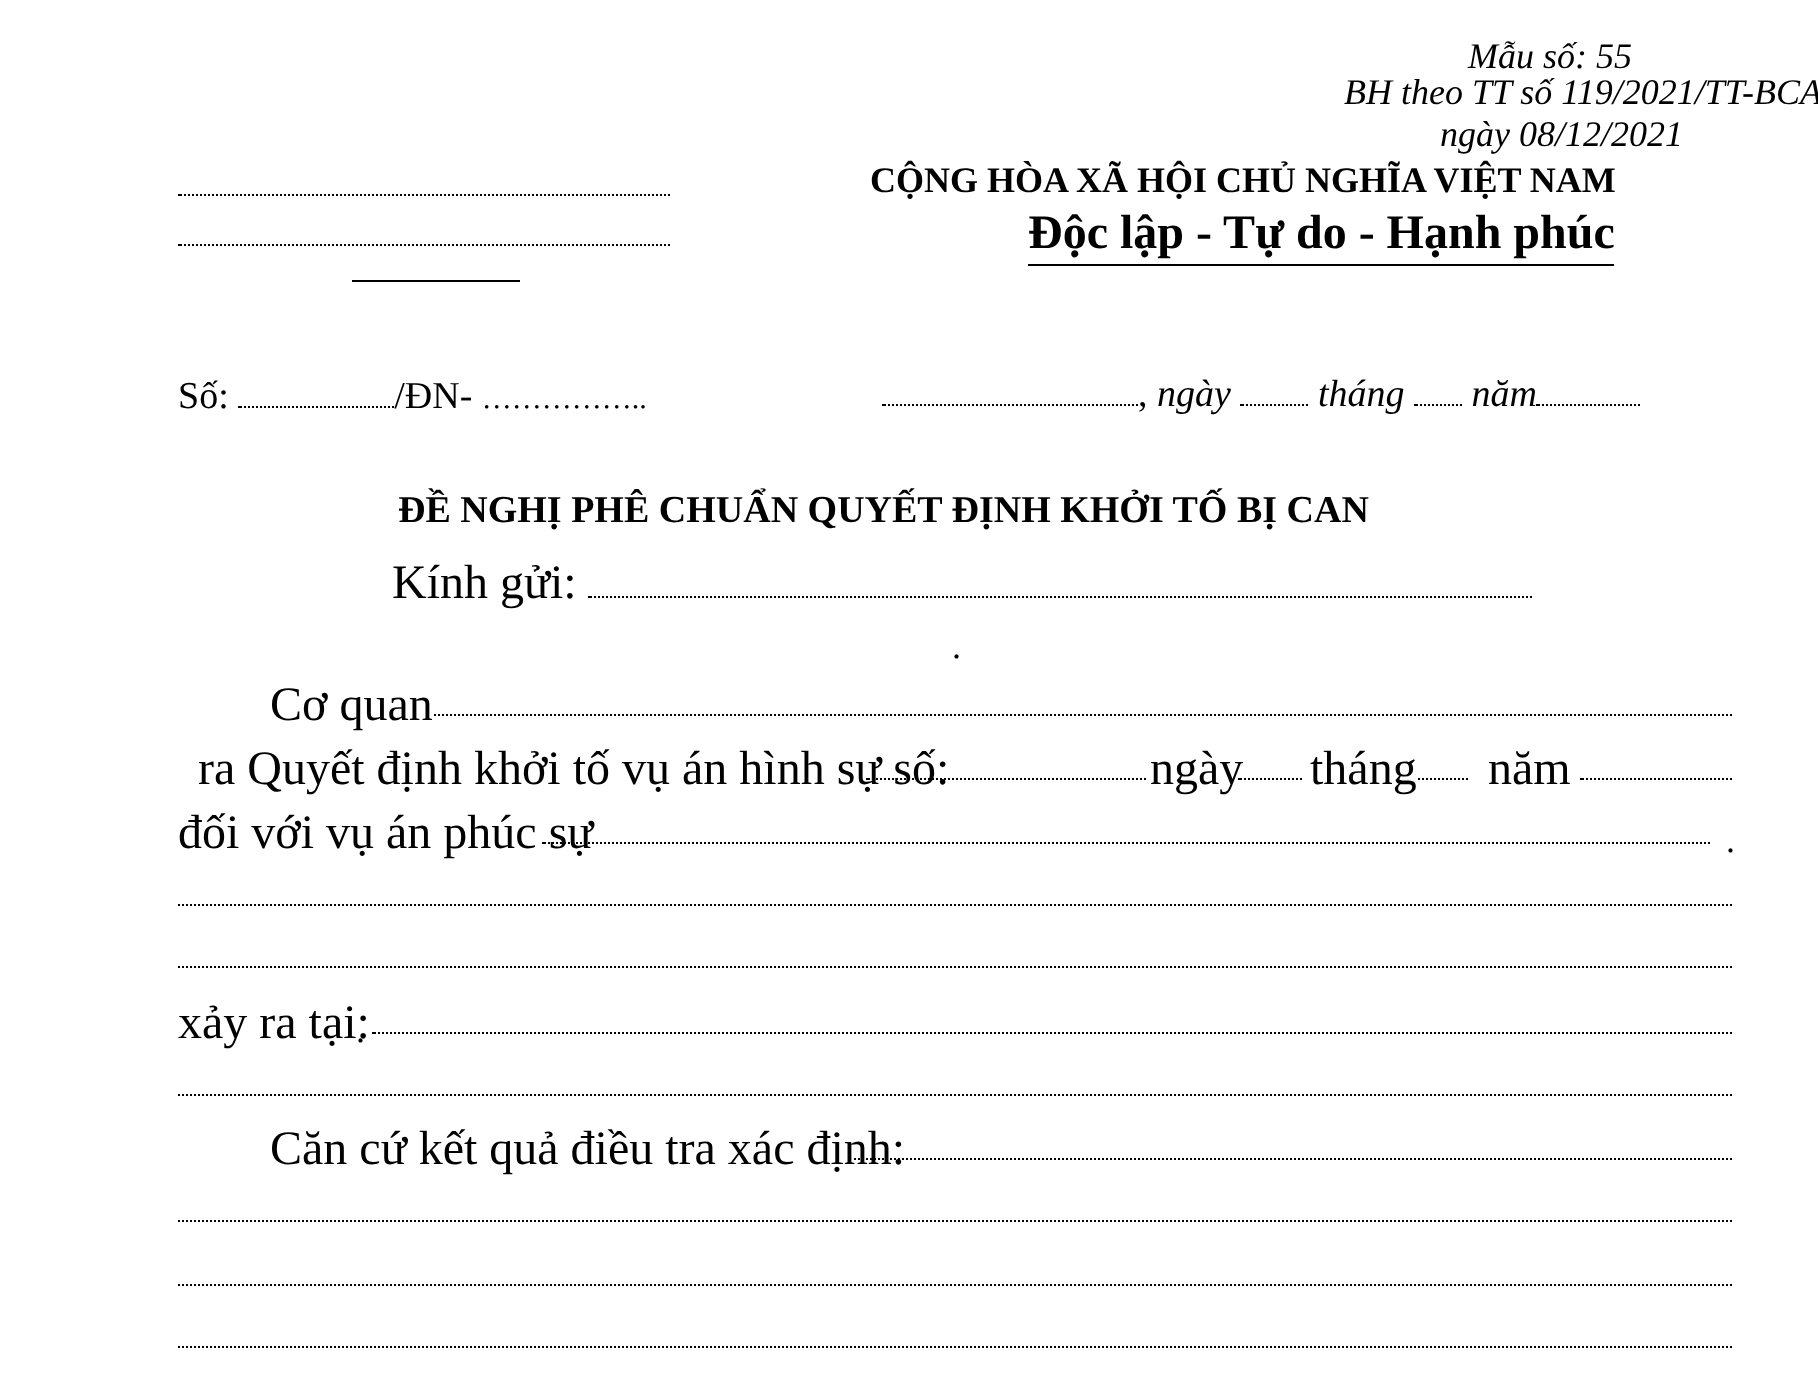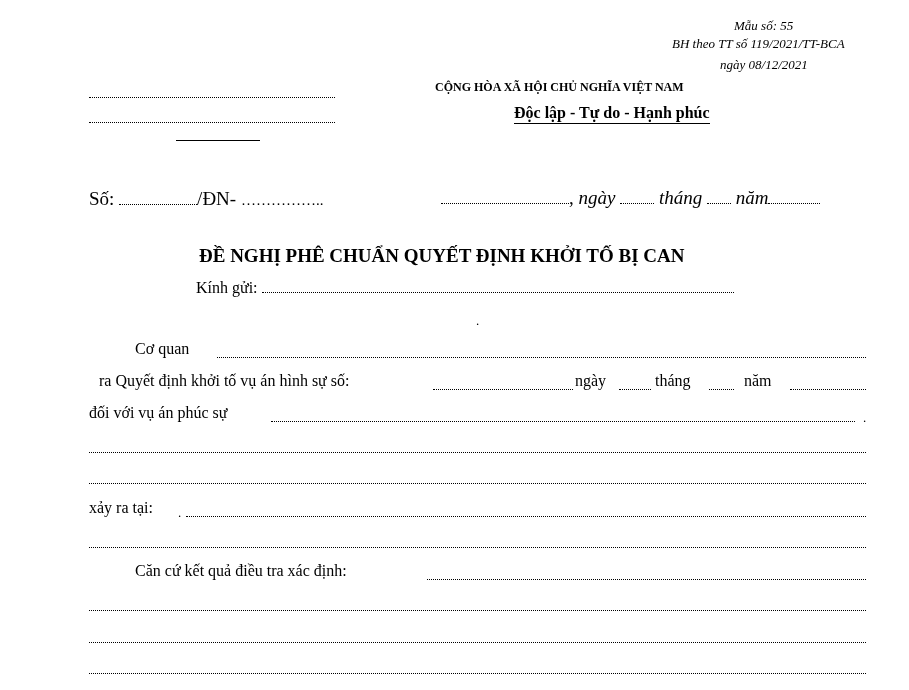--- a/index.html
+++ b/index.html
@@ -2,24 +2,24 @@
 <html><head>
   <meta charset="utf-8">
   <style>
     html, body { margin:0; padding:0; background:#ffffff; }
     body { width:909px; height:690px; overflow:hidden; position:relative;
            font-family:"Liberation Serif","DejaVu Serif",serif; color:#000; }
     .abs { position:absolute; white-space:nowrap; }
     .dots { position:absolute; height:0; border-bottom:1px dotted #000; }
     .italic { font-style:italic; }
     .bold { font-weight:bold; }
-    .f13 { font-size:13px; }
-    .f18 { font-size:12px; }
+    .f13 { font-size:18px; }
+    .f18 { font-size:18px; }
     .f19 { font-size:19px;margin-top:28px; }
-    .f20 { font-size:16px; }
+    .f20 { font-size:24px; }
     .field { display:inline-block; border-bottom:1px dotted #000; height:0; vertical-align:baseline; }
   </style>
 </head>
 <body>
 
 <div class="abs italic f13" style="left:734px; top:18px;">Mẫu số: 55</div>
 <div class="abs italic f13" style="left:672px; top:36px;">BH theo TT số 119/2021/TT-BCA</div>
 <div class="abs italic f13" style="left:720px; top:57px;">ngày 08/12/2021</div>
 
 <div class="dots" style="left:89px; top:97px; width:246px;"></div>

